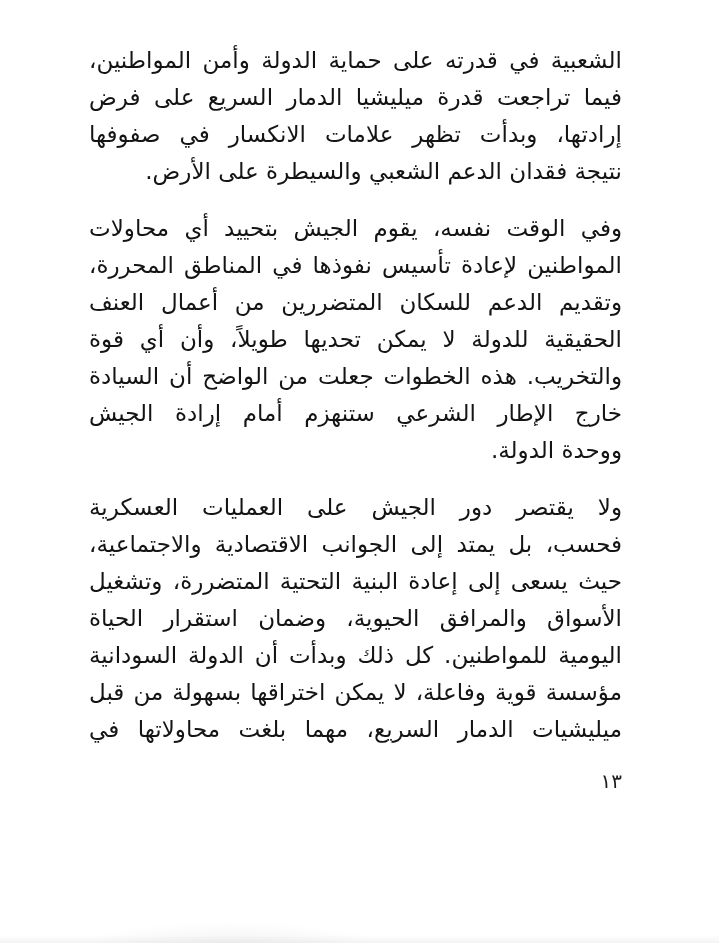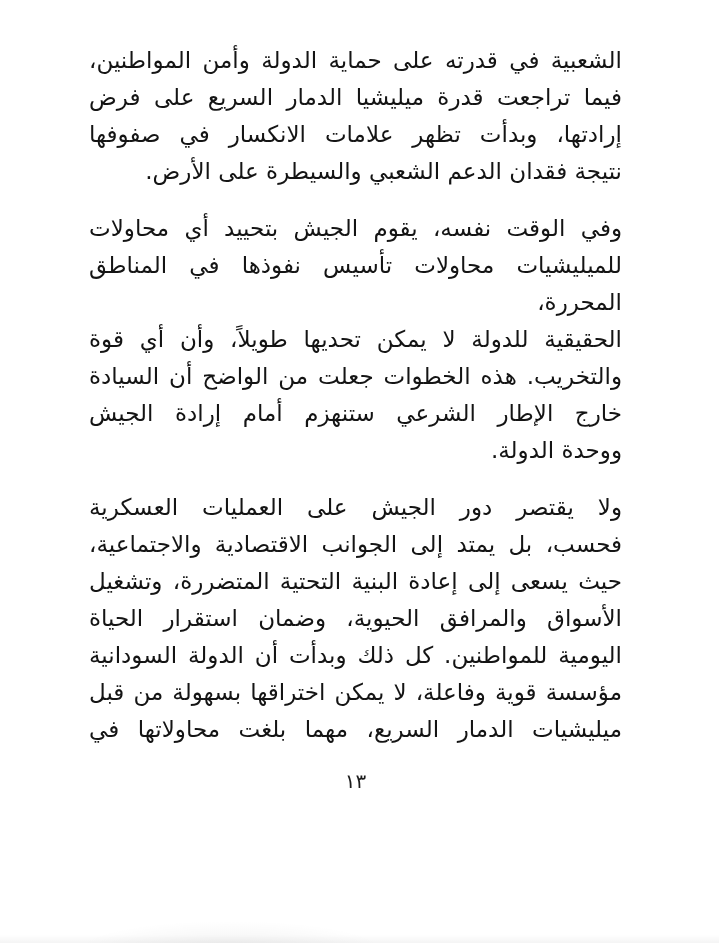--- a/index.html
+++ b/index.html
@@ -33,21 +33,21 @@
     text-align-last: justify;
     text-justify: inter-word;
     white-space: normal;
   }
   .line.last {
     text-align: center;
     text-align-last: right;
   }
   .page-number {
     margin-top: 10px;
-    text-align: center;
+    text-align: right;
     font-size: 20px;
     line-height: 26px;
     color: #1c1c1c;
     letter-spacing: 2px;
   }
   .bottom-shadow {
     position: absolute;
     left: 0;
     right: 0;
     bottom: 0;
@@ -67,21 +67,22 @@
 
     <div class="para">
       <div class="line">الشعبية في قدرته على حماية الدولة وأمن المواطنين،</div>
       <div class="line">فيما تراجعت قدرة ميليشيا الدمار السريع على فرض</div>
       <div class="line">إرادتها، وبدأت تظهر علامات الانكسار في صفوفها</div>
       <div class="line last">نتيجة فقدان الدعم الشعبي والسيطرة على الأرض.</div>
     </div>
 
     <div class="para">
       <div class="line">وفي الوقت نفسه، يقوم الجيش بتحييد أي محاولات</div>
-      <div class="line">للميليشيات محاولات تأسيس نفوذها في المناطق المحررة،</div>
+      <div class="line">المواطنين لإعادة تأسيس نفوذها في المناطق المحررة،</div>
+      <div class="line">وتقديم الدعم للسكان المتضررين من أعمال العنف</div>
       <div class="line">الحقيقية للدولة لا يمكن تحديها طويلاً، وأن أي قوة</div>
       <div class="line">والتخريب. هذه الخطوات جعلت من الواضح أن السيادة</div>
       <div class="line">خارج الإطار الشرعي ستنهزم أمام إرادة الجيش</div>
       <div class="line last">ووحدة الدولة.</div>
     </div>
 
     <div class="para">
       <div class="line">ولا يقتصر دور الجيش على العمليات العسكرية</div>
       <div class="line">فحسب، بل يمتد إلى الجوانب الاقتصادية والاجتماعية،</div>
       <div class="line">حيث يسعى إلى إعادة البنية التحتية المتضررة، وتشغيل</div>

